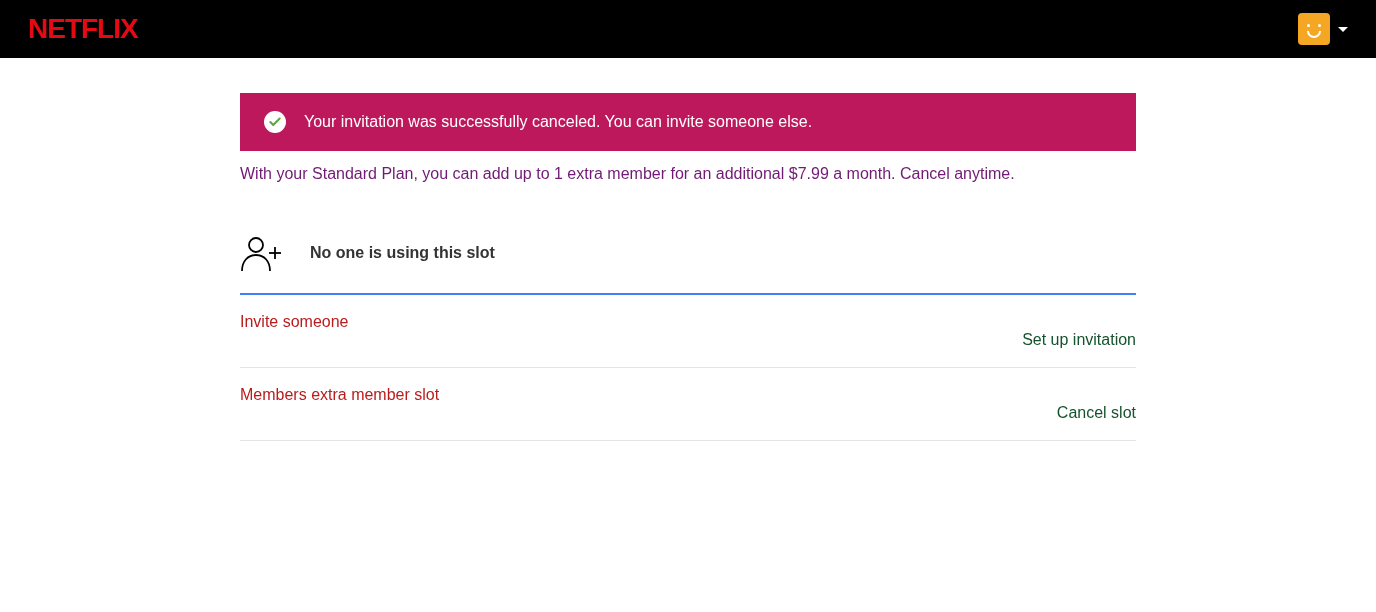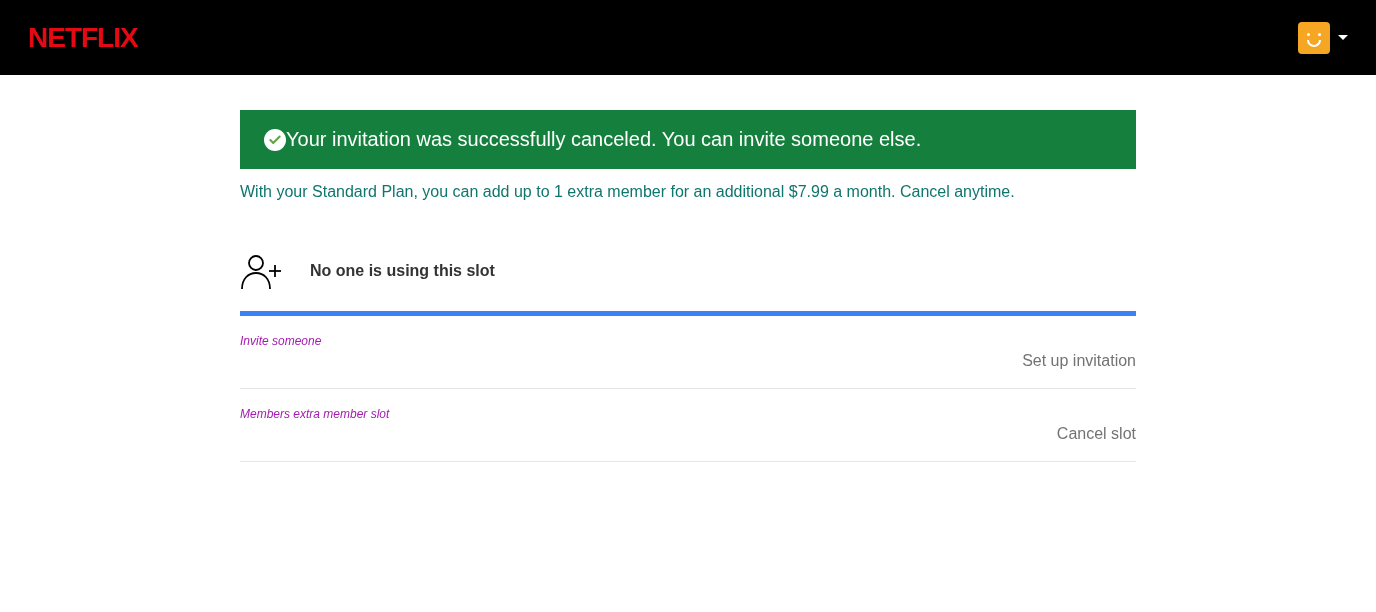--- a/index.html
+++ b/index.html
@@ -9,21 +9,21 @@
     }
     body {
       font-family: -apple-system, BlinkMacSystemFont, "Segoe UI", Helvetica, Arial, sans-serif;
       background: #fff;
       width: 1376px;
       height: 612px;
       overflow: hidden;
     }
     .header {
       background: #000;
-      height: 75px;
+      height: 58px;
       display: flex;
       align-items: center;
       justify-content: space-between;
       padding: 0 28px;
     }
     .netflix-logo {
       color: #e50914;
       font-weight: 800;
       font-size: 28px;
       letter-spacing: -1px;
@@ -78,27 +78,28 @@
       border-left: 5px solid transparent;
       border-right: 5px solid transparent;
       border-top: 5px solid #fff;
     }
     .main-content {
       max-width: 896px;
       margin: 0 auto;
       padding-top: 35px;
     }
     .success-banner {
-      background: #15803d;
+      background: #be185d;
       color: #fff;
       padding: 18px 24px;
       display: flex;
       align-items: center;
+      gap: 18px;
       margin-bottom: 14px;
-      font-size: 20px;
+      font-size: 16px;
     }
     .check-icon {
       width: 22px;
       height: 22px;
       background: #fff;
       border-radius: 50%;
       display: flex;
       align-items: center;
       justify-content: center;
       flex-shrink: 0;
@@ -108,29 +109,29 @@
       height: 14px;
     }
     .page-title {
       font-size: 34px;
       font-weight: 500;
       color: #333;
       margin-bottom: 18px;
     }
     .page-description {
       font-size: 16px;
-      color: #0f766e;
+      color: #701a75;
       margin-bottom: 52px;
     }
     .slot-row {
       display: flex;
       align-items: center;
       gap: 26px;
       padding-bottom: 22px;
-      border-bottom: 5px solid #3b82f6;
+      border-bottom: 2px solid #3b82f6;
     }
     .person-icon {
       width: 44px;
       height: 36px;
     }
     .slot-title {
       font-size: 16px;
       font-weight: 600;
       color: #333;
     }
@@ -138,32 +139,31 @@
       display: flex;
       justify-content: space-between;
       align-items: flex-start;
       padding: 18px 0;
       border-bottom: 1px solid #e5e5e5;
     }
     .action-left {
       max-width: 500px;
     }
     .action-title {
-      font-size: 12px;
-      color: #a21caf;
+      font-size: 16px;
+      color: #b91c1c;
       margin-bottom: 4px;
-      font-style: italic;
     }
     .action-desc {
       font-size: 16px;
       color: #737373;
       line-height: 1.4;
     }
     .action-link {
-      color: #737373;
+      color: #14532d;
       font-size: 16px;
       text-decoration: none;
       cursor: pointer;
       margin-top: 18px;
     }
   </style>
 </head>
 <body>
 
 <div class="header">

